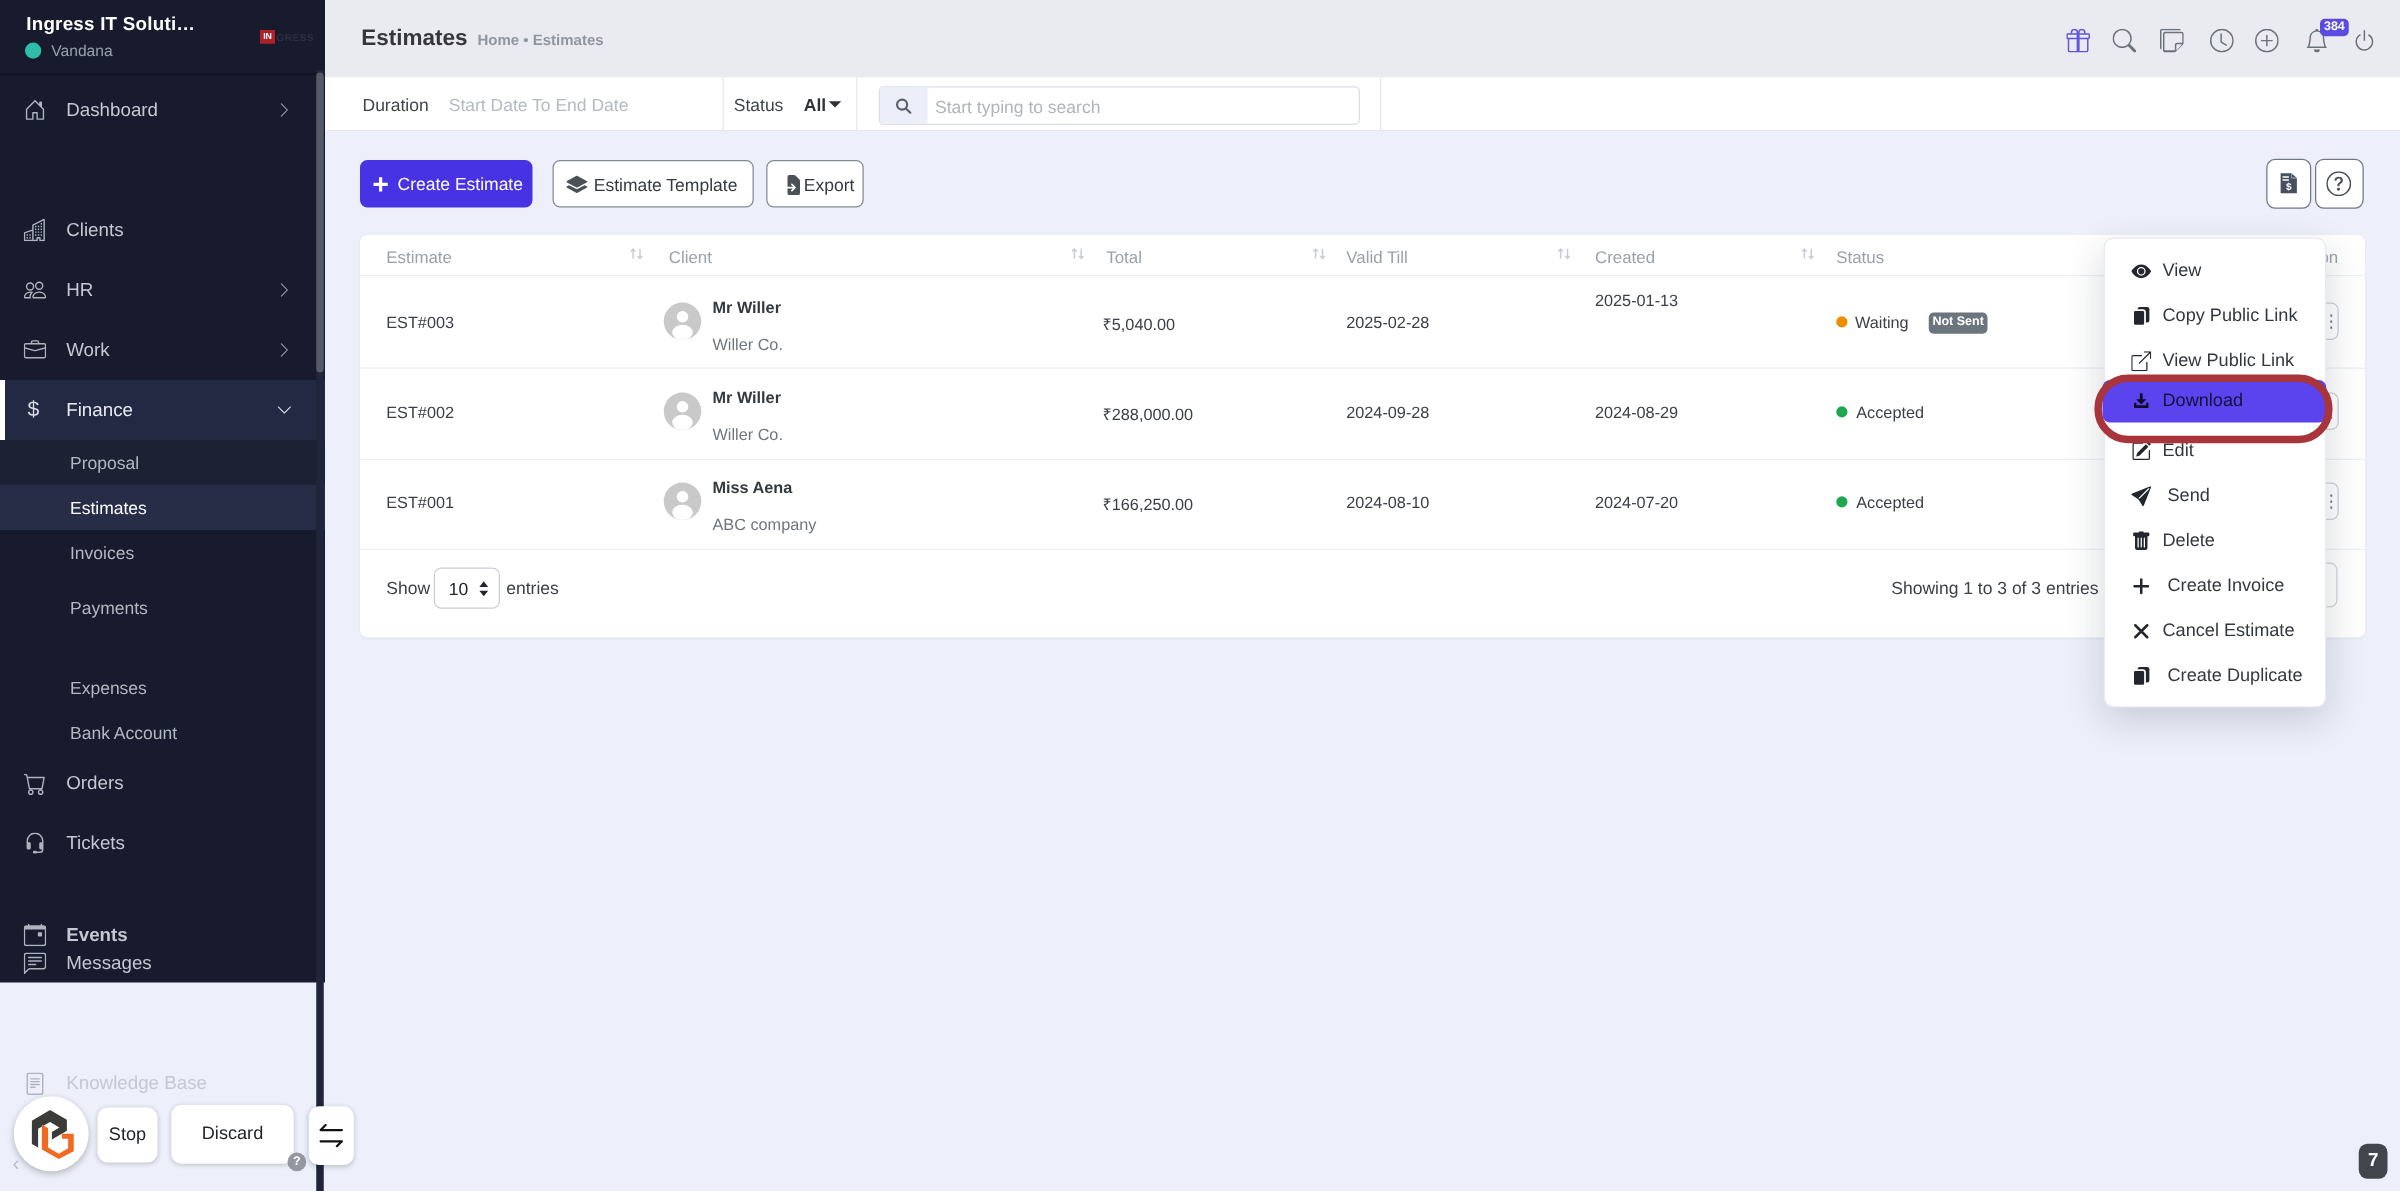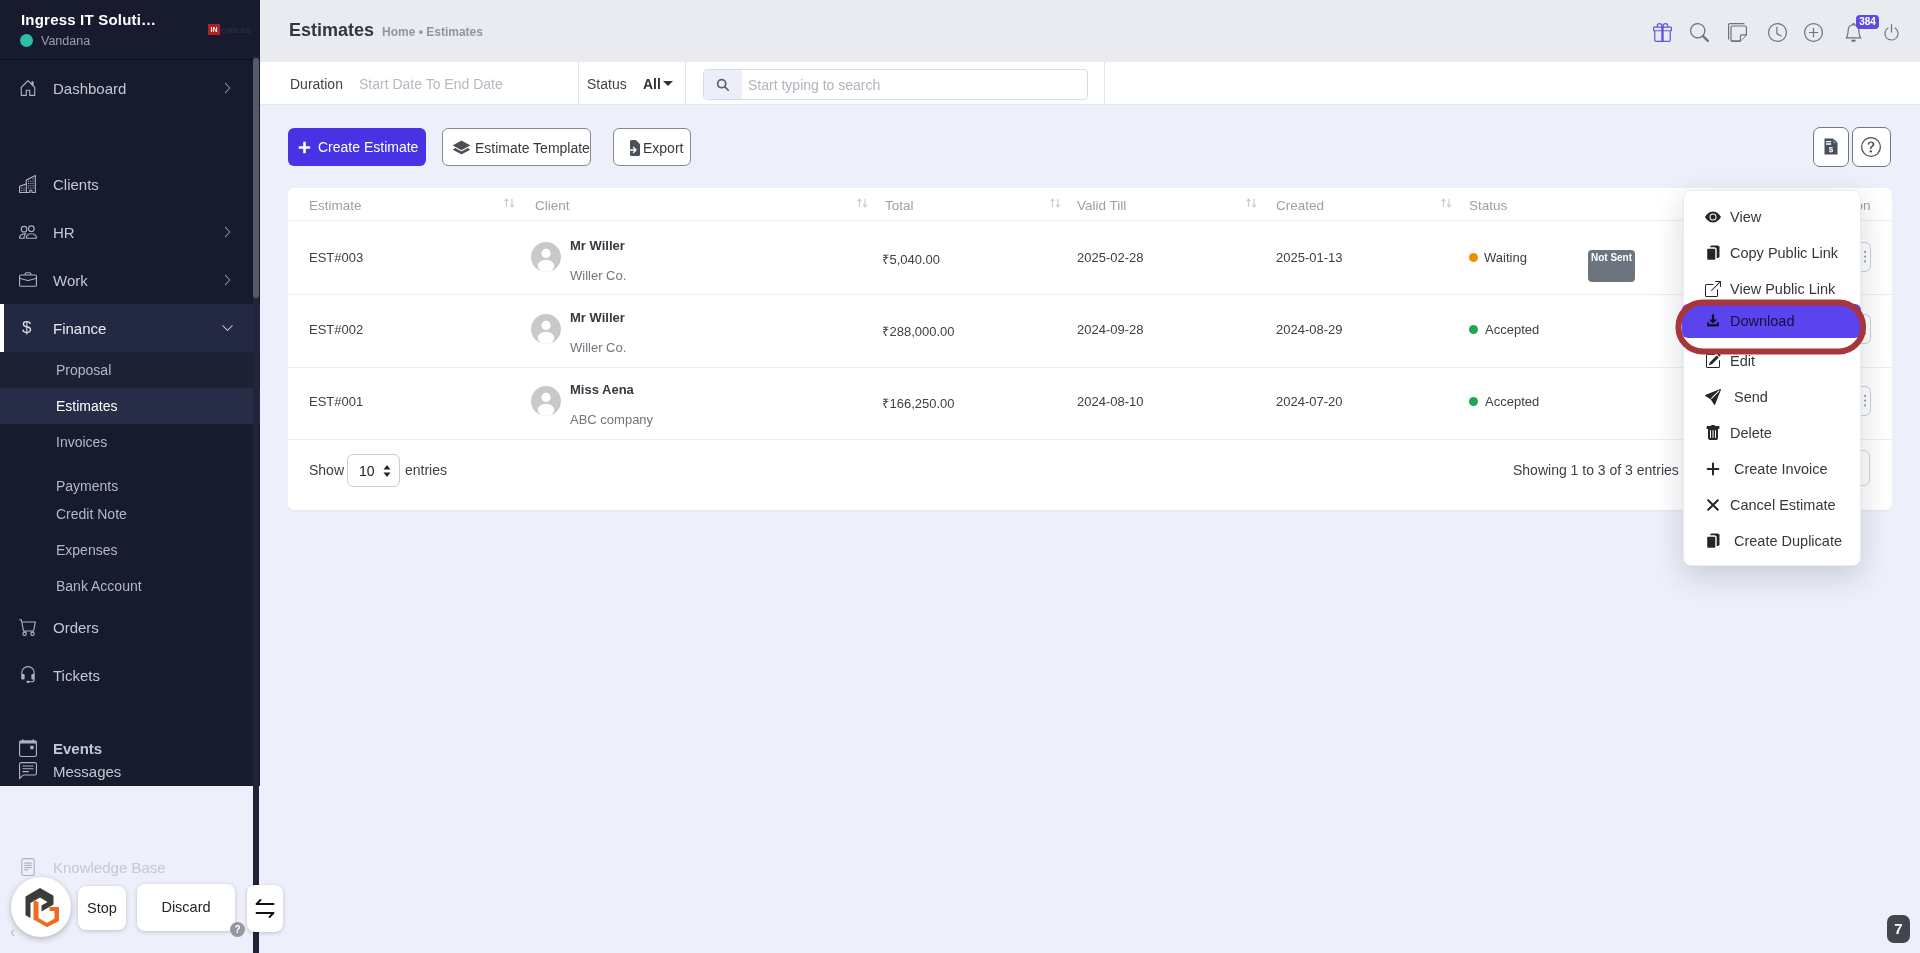--- a/index.html
+++ b/index.html
@@ -34,21 +34,21 @@
 #fph1 { position:absolute; left:359px; top:76px; font-size:14px; color:#b4bac2; }
 #flabel2 { position:absolute; left:587px; top:76px; font-size:14px; color:#3f444b; }
 #fall { position:absolute; left:643px; top:76px; font-size:14px; font-weight:bold; color:#2f3338; }
 #fcaret { position:absolute; left:663px; top:81px; width:0; height:0; border-left:5px solid transparent; border-right:5px solid transparent; border-top:5px solid #2f3338; }
 #sgroup { position:absolute; left:703px; top:69px; width:385px; height:31px; border:1px solid #d9dee6; border-radius:4px; background:#fff; }
 #sgseg { position:absolute; left:0; top:0; width:38px; height:29px; background:#ecEFF9; border-radius:3px 0 0 3px; }
 #sgph { position:absolute; left:44px; top:7px; font-size:14px; color:#aeb5bd; }
 
 .btn { position:absolute; top:128px; height:38px; border-radius:6px; font-size:14px; white-space:nowrap; }
 #bcreate { left:288px; width:138px; background:#4732e4; color:#fff; }
-#btemplate { left:442px; width:149px; background:#fff; border:1px solid #848b93; color:#343a40; }
+#btemplate { left:442px; width:161px; background:#fff; border:1px solid #848b93; color:#343a40; }
 #bexport { left:613px; width:78px; background:#fff; border:1px solid #848b93; color:#343a40; }
 .iconbtn { position:absolute; top:127px; height:40px; background:#fff; border:1.5px solid #6f7882; border-radius:7px; }
 
 #card { position:absolute; left:288px; top:188px; width:1604px; height:322px; background:#fff; border-radius:6px; box-shadow:0 1px 2px rgba(40,50,70,.06); }
 .th { position:absolute; top:198px; font-size:13.5px; color:#9ba1a9; }
 .sorti { position:absolute; top:196px; width:13px; height:14px; }
 .rowline { position:absolute; left:288px; width:1604px; height:1px; background:#eceef1; }
 .cell { position:absolute; font-size:13px; color:#3c4147; }
 .cname { position:absolute; font-size:13px; font-weight:bold; color:#343a40; }
 .ccomp { position:absolute; font-size:13px; color:#6f767e; }
@@ -121,23 +121,20 @@
       <span class="tx">Proposal</span>
     </div>
   <div class="smi" style="top:388px;background:#282d47;">
       <span class="tx" style="color:#fff;">Estimates</span>
     </div>
   <div class="smi" style="top:424px;">
       <span class="tx">Invoices</span>
     </div>
   <div class="smi" style="top:468px;">
       <span class="tx">Payments</span>
-    </div>
-  <div class="smi" style="top:496px;">
-      <span class="tx">Credit Note</span>
     </div>
   <div class="smi" style="top:532px;">
       <span class="tx">Expenses</span>
     </div>
   <div class="smi" style="top:568px;">
       <span class="tx">Bank Account</span>
     </div>
   <div class="mi" style="top:603px;">
     <svg class="ic" viewBox="0 0 16 16" fill="currentColor">
         <path d="M0 1.5A.5.5 0 0 1 .5 1H2a.5.5 0 0 1 .485.379L2.89 3H14.5a.5.5 0 0 1 .491.592l-1.5 8A.5.5 0 0 1 13 12H4a.5.5 0 0 1-.491-.408L2.01 3.607 1.61 2H.5a.5.5 0 0 1-.5-.5zM3.102 4l1.313 7h8.17l1.313-7H3.102zM5 12a2 2 0 1 0 0 4 2 2 0 0 0 0-4zm7 0a2 2 0 1 0 0 4 2 2 0 0 0 0-4zm-7 1a1 1 0 1 1 0 2 1 1 0 0 1 0-2zm7 0a1 1 0 1 1 0 2 1 1 0 0 1 0-2z"></path>
@@ -290,24 +287,24 @@
 
 <div class="cell" style="left:309px;top:250px;">EST#003</div>
 <div class="avatar" style="left:531px;top:242px;"><svg viewBox="0 0 30 30" width="30" height="30">
       <circle cx="15" cy="11.4" r="4.6" fill="#fff"></circle>
       <ellipse cx="15" cy="24" rx="8.2" ry="6.2" fill="#fff"></ellipse>
     </svg></div>
 <div class="cname" style="left:570px;top:238px;">Mr Willer</div>
 <div class="ccomp" style="left:570px;top:268px;">Willer Co.</div>
 <div class="cell" style="left:882px;top:250px;">₹5,040.00</div>
 <div class="cell" style="left:1077px;top:250px;">2025-02-28</div>
-<div class="cell" style="left:1276px;top:250px;text-align:center;">2025-01-13</div>
+<div class="cell" style="left:1276px;top:233px;text-align:center;">2025-01-13</div>
 <div class="sdot" style="left:1469px;top:253px;background:#f08c00;"></div>
 <div class="cell" style="left:1484px;top:250px;">Waiting</div>
-<div style="position:absolute;left:1588px;top:250px;width:47px;height:32px;background:#6c757d;border-radius:4px;color:#fff;font-size:10px;font-weight:bold;text-align:center;line-height:16px;">Not Sent</div>
+<div style="position:absolute;left:1543px;top:250px;width:47px;height:17px;background:#6c757d;border-radius:4px;color:#fff;font-size:10px;font-weight:bold;text-align:center;line-height:16px;">Not Sent</div>
 <div class="actbtn" style="top:242px;">
     <span style="position:absolute;left:19px;top:50%;transform:translateY(-54%);color:#6b7796;font-size:14px;">⋮</span>
   </div>
 
 <div class="cell" style="left:309px;top:322px;">EST#002</div>
 <div class="avatar" style="left:531px;top:314px;"><svg viewBox="0 0 30 30" width="30" height="30">
       <circle cx="15" cy="11.4" r="4.6" fill="#fff"></circle>
       <ellipse cx="15" cy="24" rx="8.2" ry="6.2" fill="#fff"></ellipse>
     </svg></div>
 <div class="cname" style="left:570px;top:310px;">Mr Willer</div>

